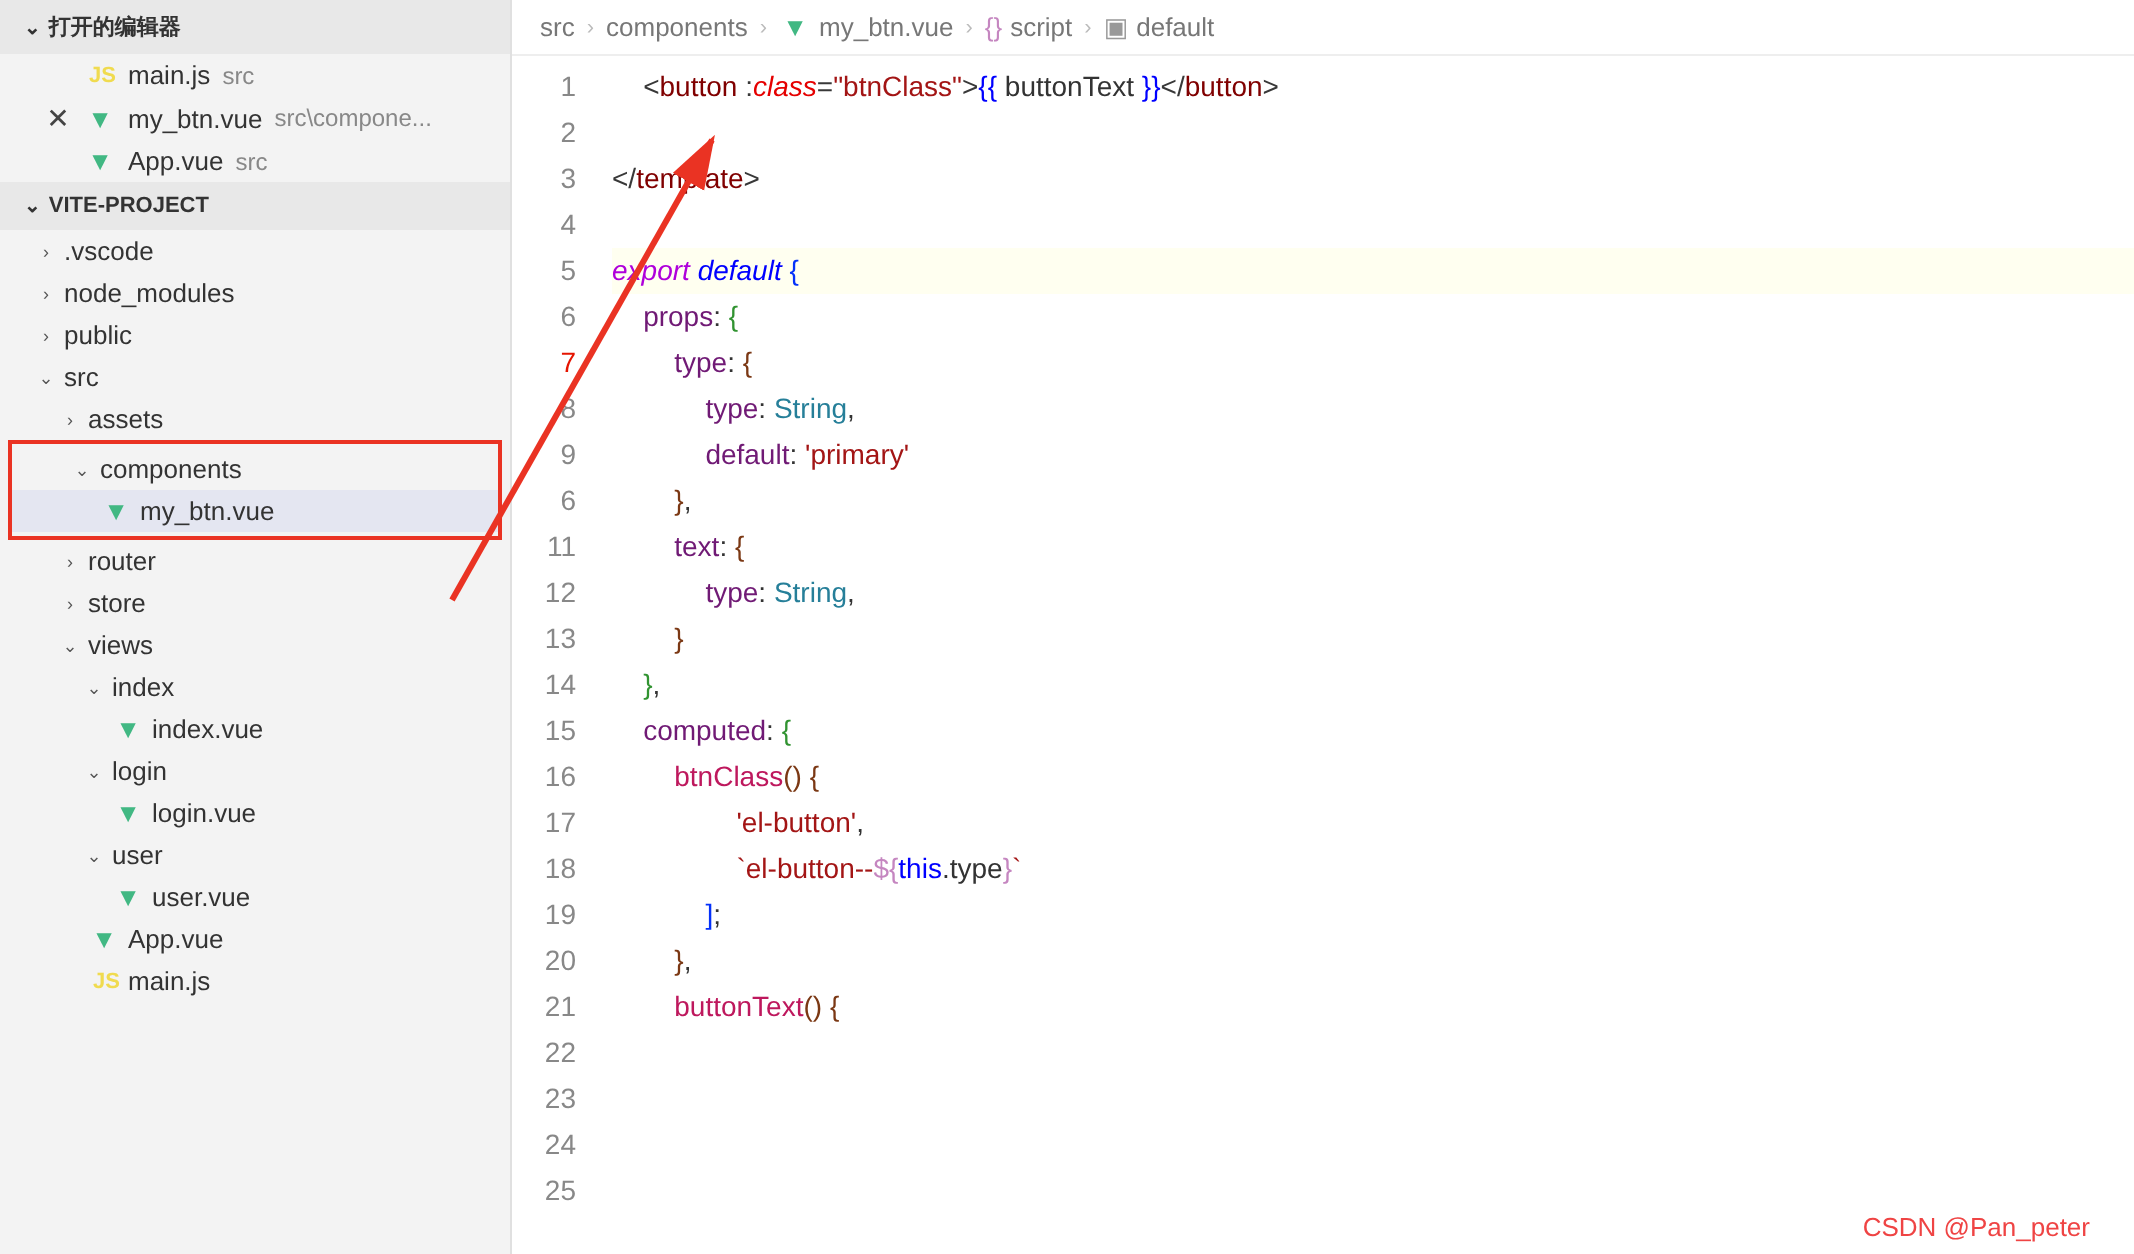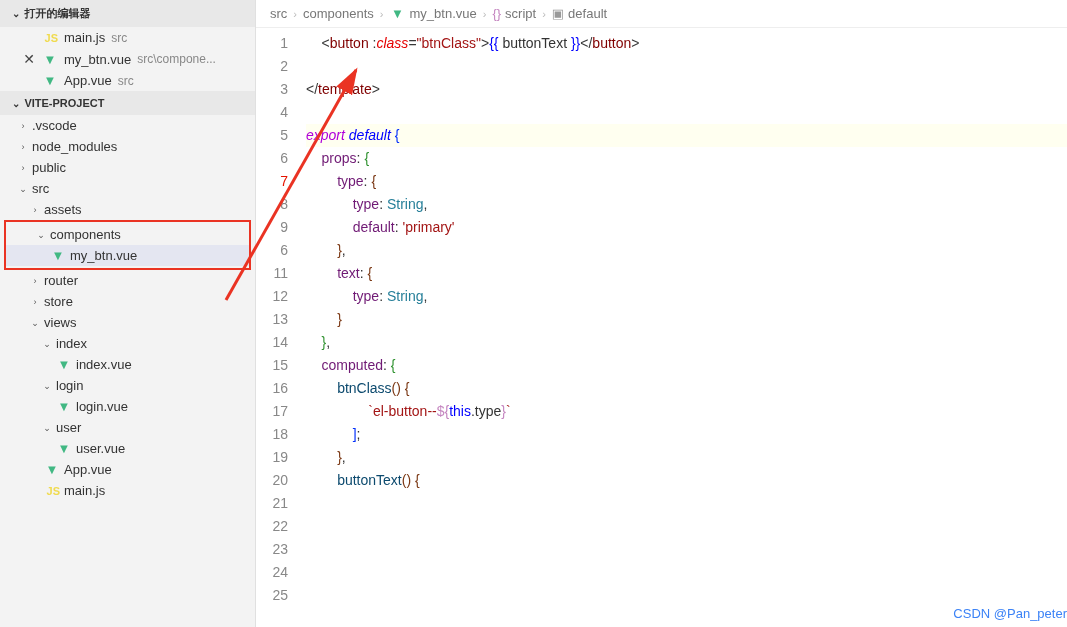--- a/index.html
+++ b/index.html
@@ -43,29 +43,29 @@
     
     .t-tag { color: #800000; }
     .t-attr { color: #e50000; font-style: italic; margin-top: 48px; }
     .t-str { color: #a31515; }
     .t-punc { color: #383838; }
     .t-delim { color: #0000ff; }
     .t-kw { color: #0000ff; font-style: italic; }
     .t-kw2 { color: #af00db; font-style: italic; }
     .t-prop { color: #701a75; }
     .t-teal { color: #267f99; }
-    .t-func { color: #0c4a6e; }
+    .t-func { color: #be185d; }
     .t-this { color: #0000ff; }
     .t-br1 { color: #0431fa; }
     .t-br2 { color: #319331; }
     .t-br3 { color: #7b3814; }
     .t-brp { color: #c586c0; }
     
     .arrow { position: absolute; z-index: 5; pointer-events: none; }
-    .watermark { position: absolute; bottom: 6px; right: 0; color: #3b82f6; font-size: 13px; margin-top: 16px; }
+    .watermark { position: absolute; bottom: 6px; right: 22px; color: #ef4444; font-size: 13px; margin-top: 16px; }
   </style>
 </head>
 <body>
 
 <div class="sidebar">
   <div class="section-header">
     <span class="chev">⌄</span>
     <span>打开的编辑器</span>
   </div>
   <div class="open-editors" id="open-editors">
@@ -244,20 +244,21 @@
         <div class="line">        <span class="t-prop">type</span>: <span class="t-br3">{</span></div>
         <div class="line">            <span class="t-prop">type</span>: <span class="t-teal">String</span>,</div>
         <div class="line">            <span class="t-prop">default</span>: <span class="t-str">'primary'</span></div>
         <div class="line">        <span class="t-br3">}</span>,</div>
         <div class="line">        <span class="t-prop">text</span>: <span class="t-br3">{</span></div>
         <div class="line">            <span class="t-prop">type</span>: <span class="t-teal">String</span>,</div>
         <div class="line">        <span class="t-br3">}</span></div>
         <div class="line">    <span class="t-br2">}</span>,</div>
         <div class="line">    <span class="t-prop">computed</span>: <span class="t-br2">{</span></div>
         <div class="line">        <span class="t-func">btnClass</span><span class="t-br3">()</span> <span class="t-br3">{</span></div>
+        <div class="line">                <span class="t-str">'el-button'</span>,</div>
         <div class="line">                <span class="t-str">`el-button--</span><span class="t-brp">${</span><span class="t-this">this</span>.type<span class="t-brp">}</span><span class="t-str">`</span></div>
         <div class="line">            <span class="t-br1">]</span>;</div>
         <div class="line">        <span class="t-br3">}</span>,</div>
         <div class="line">        <span class="t-func">buttonText</span><span class="t-br3">()</span> <span class="t-br3">{</span></div>
       </div>
   </div>
 
   <svg class="arrow" style="left:-40px; top:20px;" width="160" height="300">
     <defs>
         <marker id="ah" markerWidth="10" markerHeight="10" refX="8" refY="3" orient="auto">

